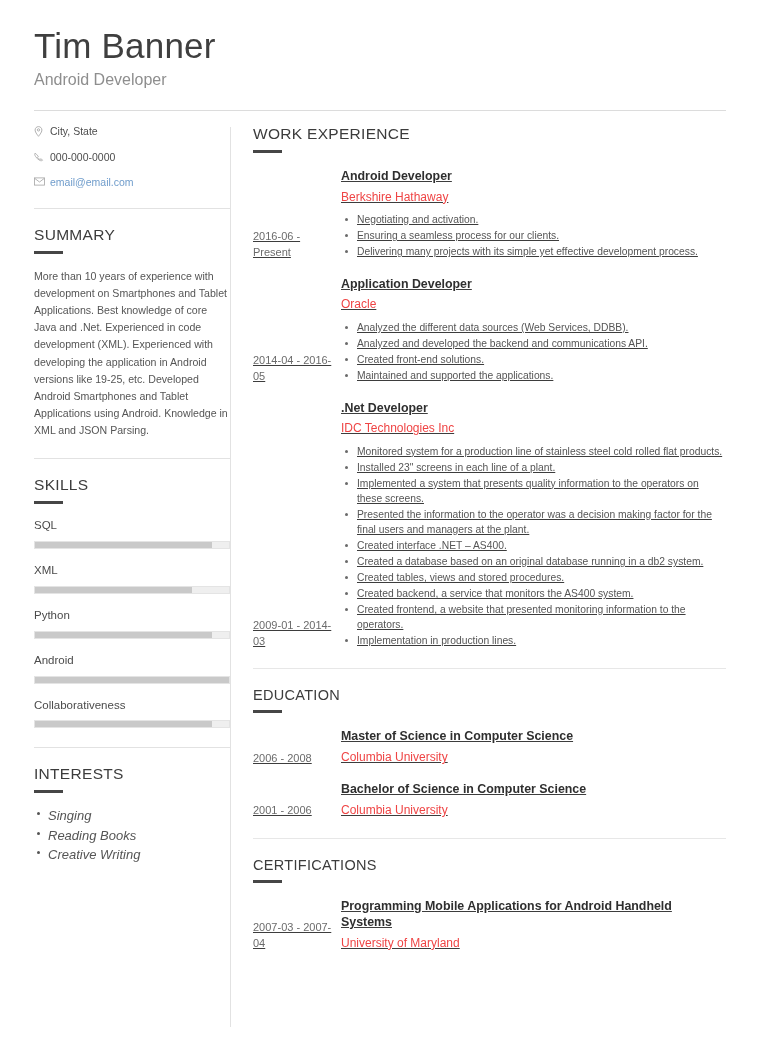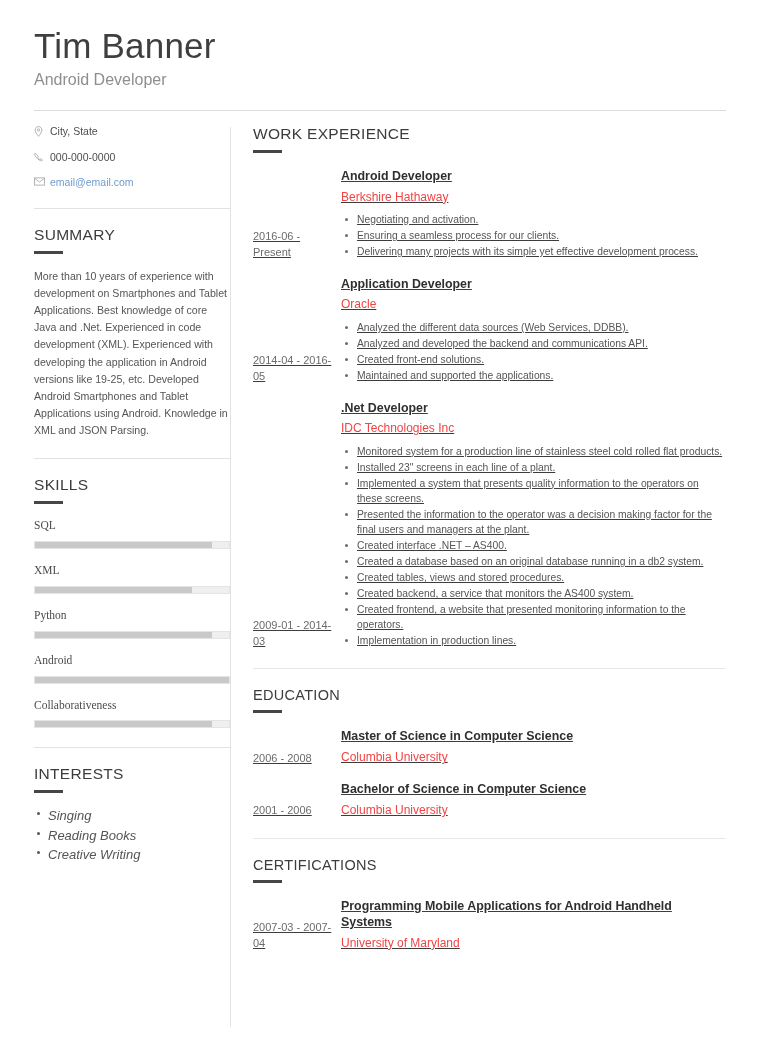--- a/index.html
+++ b/index.html
@@ -114,21 +114,21 @@
 
   
   .summary-text {
     font-size: 10.6px;
     line-height: 1.62;
     color: #555555;
     margin-top: 14px;
   }
 
   
-  .skill { margin-top: 15px; font-family: Liberation Serif, serif; }
+  .skill { margin-top: 15px; }
   .skill-name {
     font-size: 11.5px;
     color: #4b4b4b;
     margin-bottom: 8px;
     line-height: 1.2;
   }
   .bar {
     height: 8px;
     background: #efefef;
     border: 1px solid #e4e4e4;

